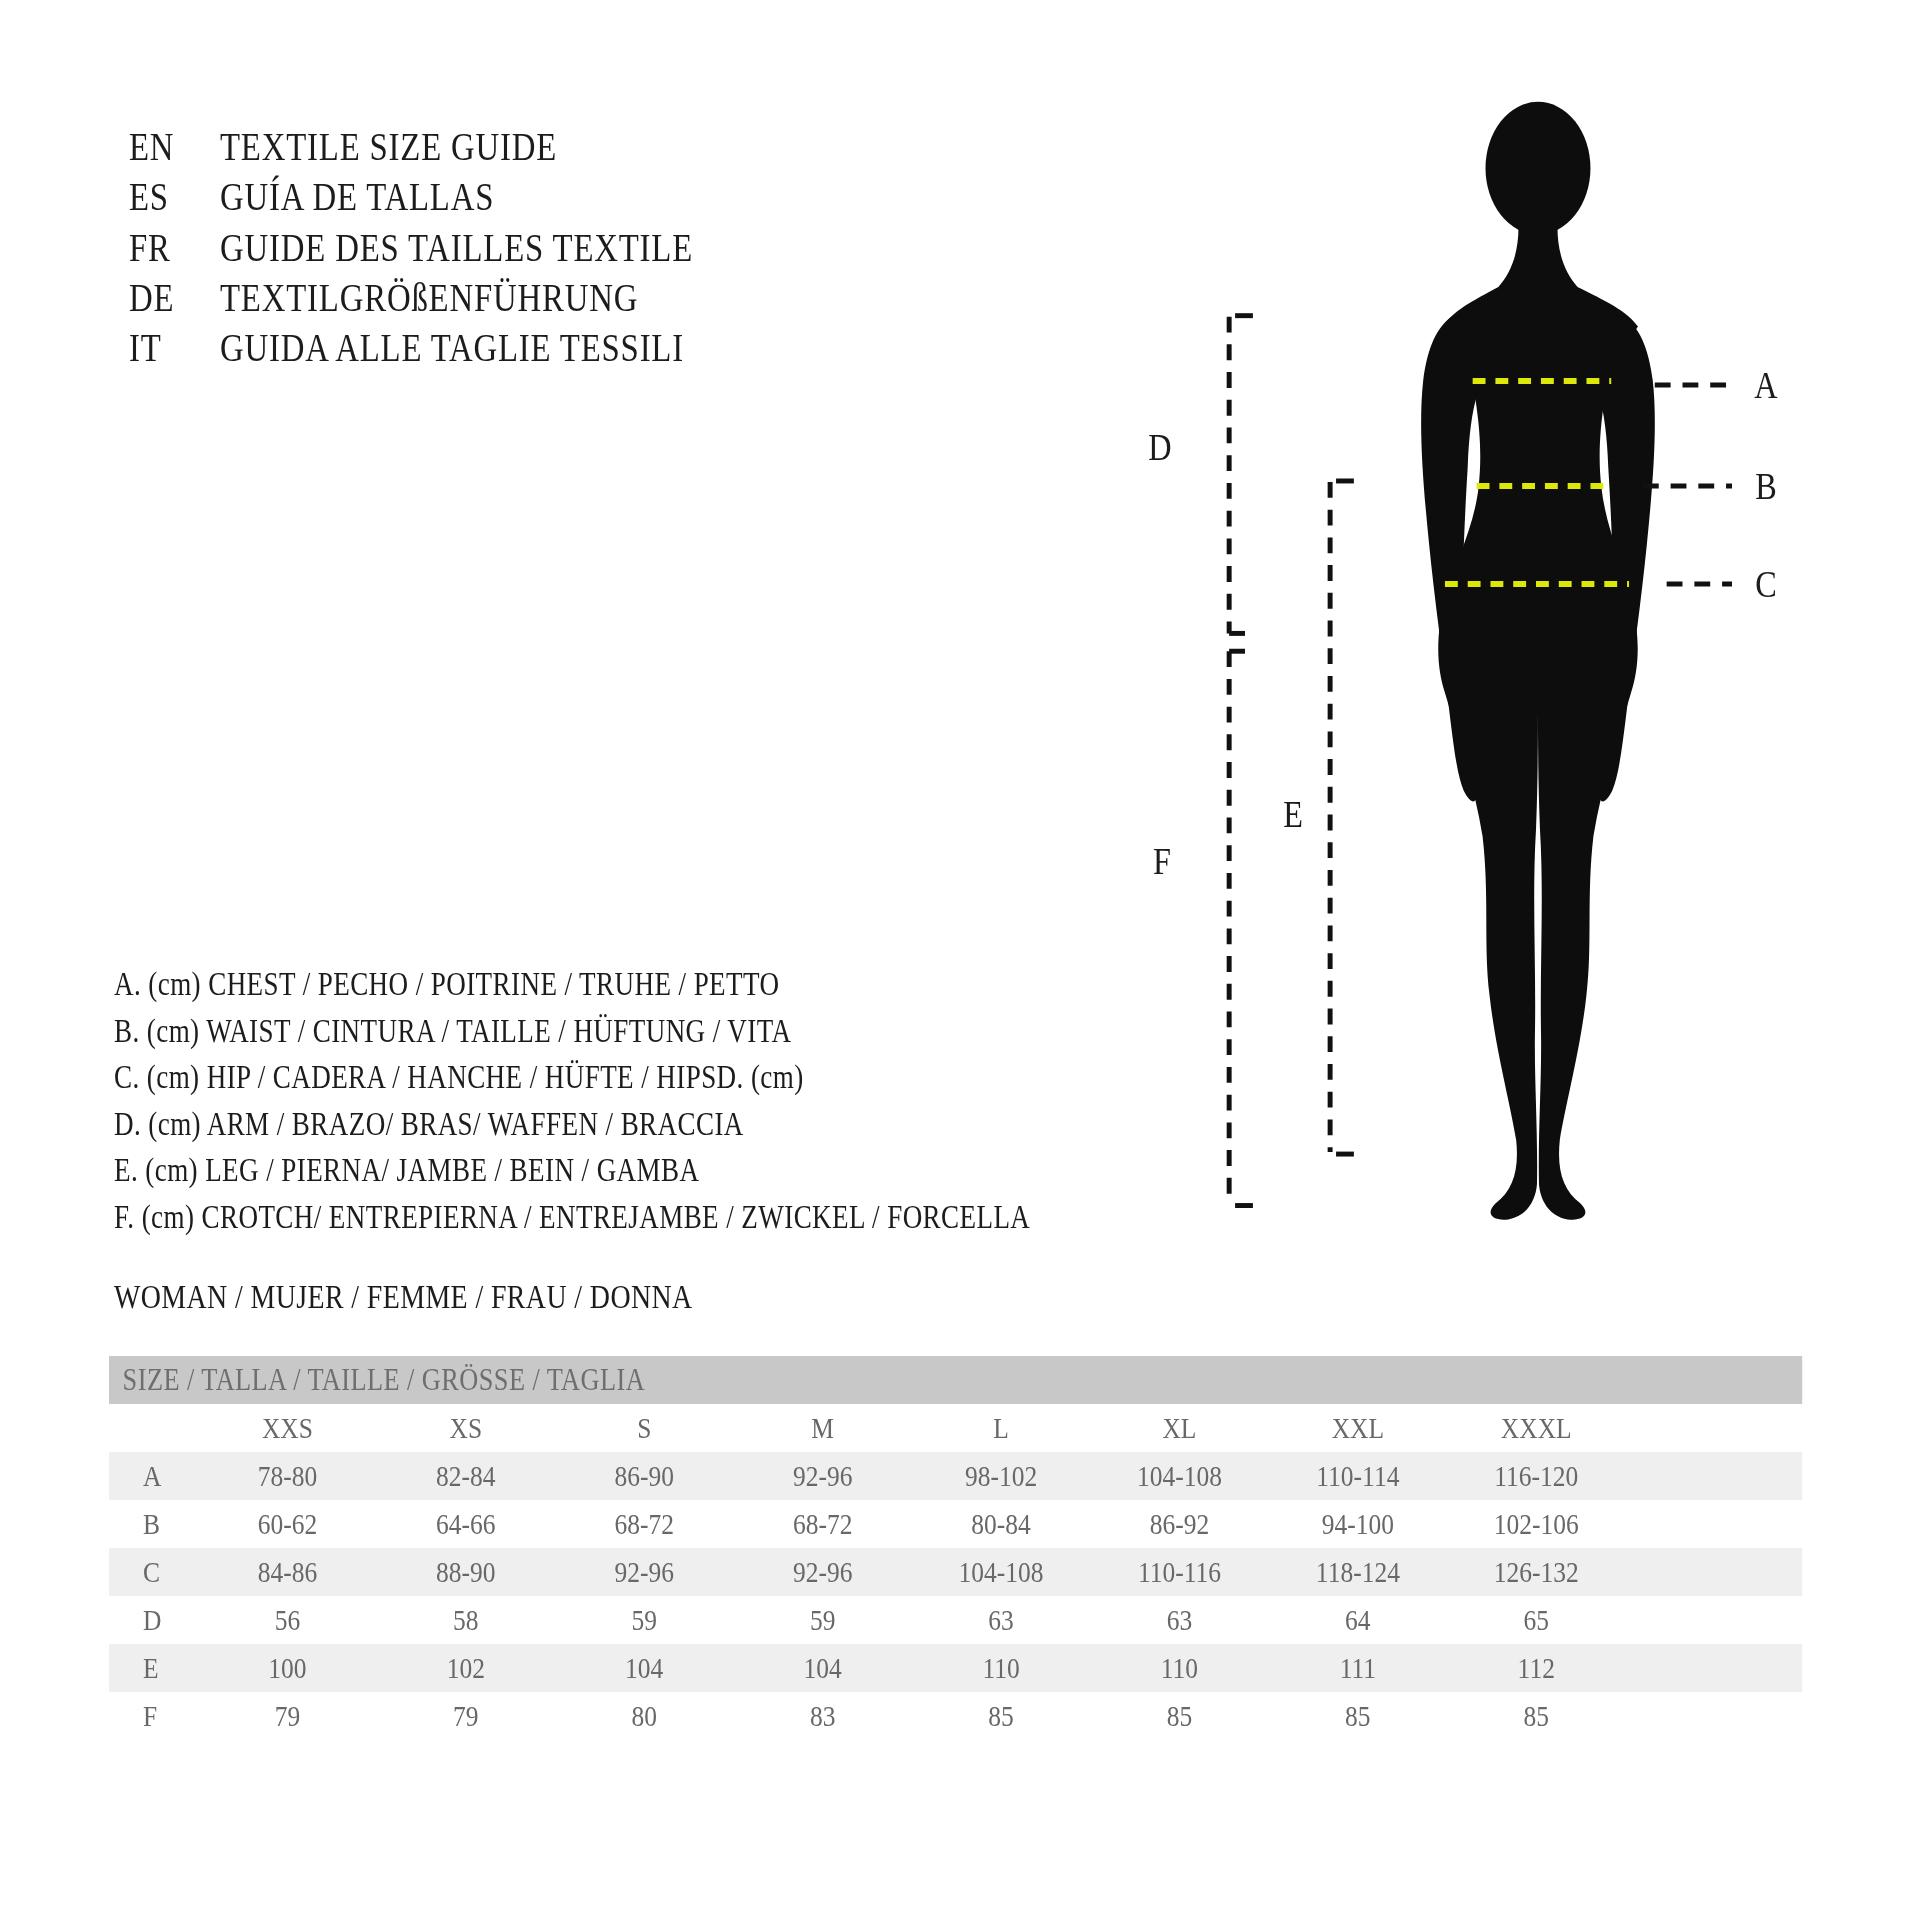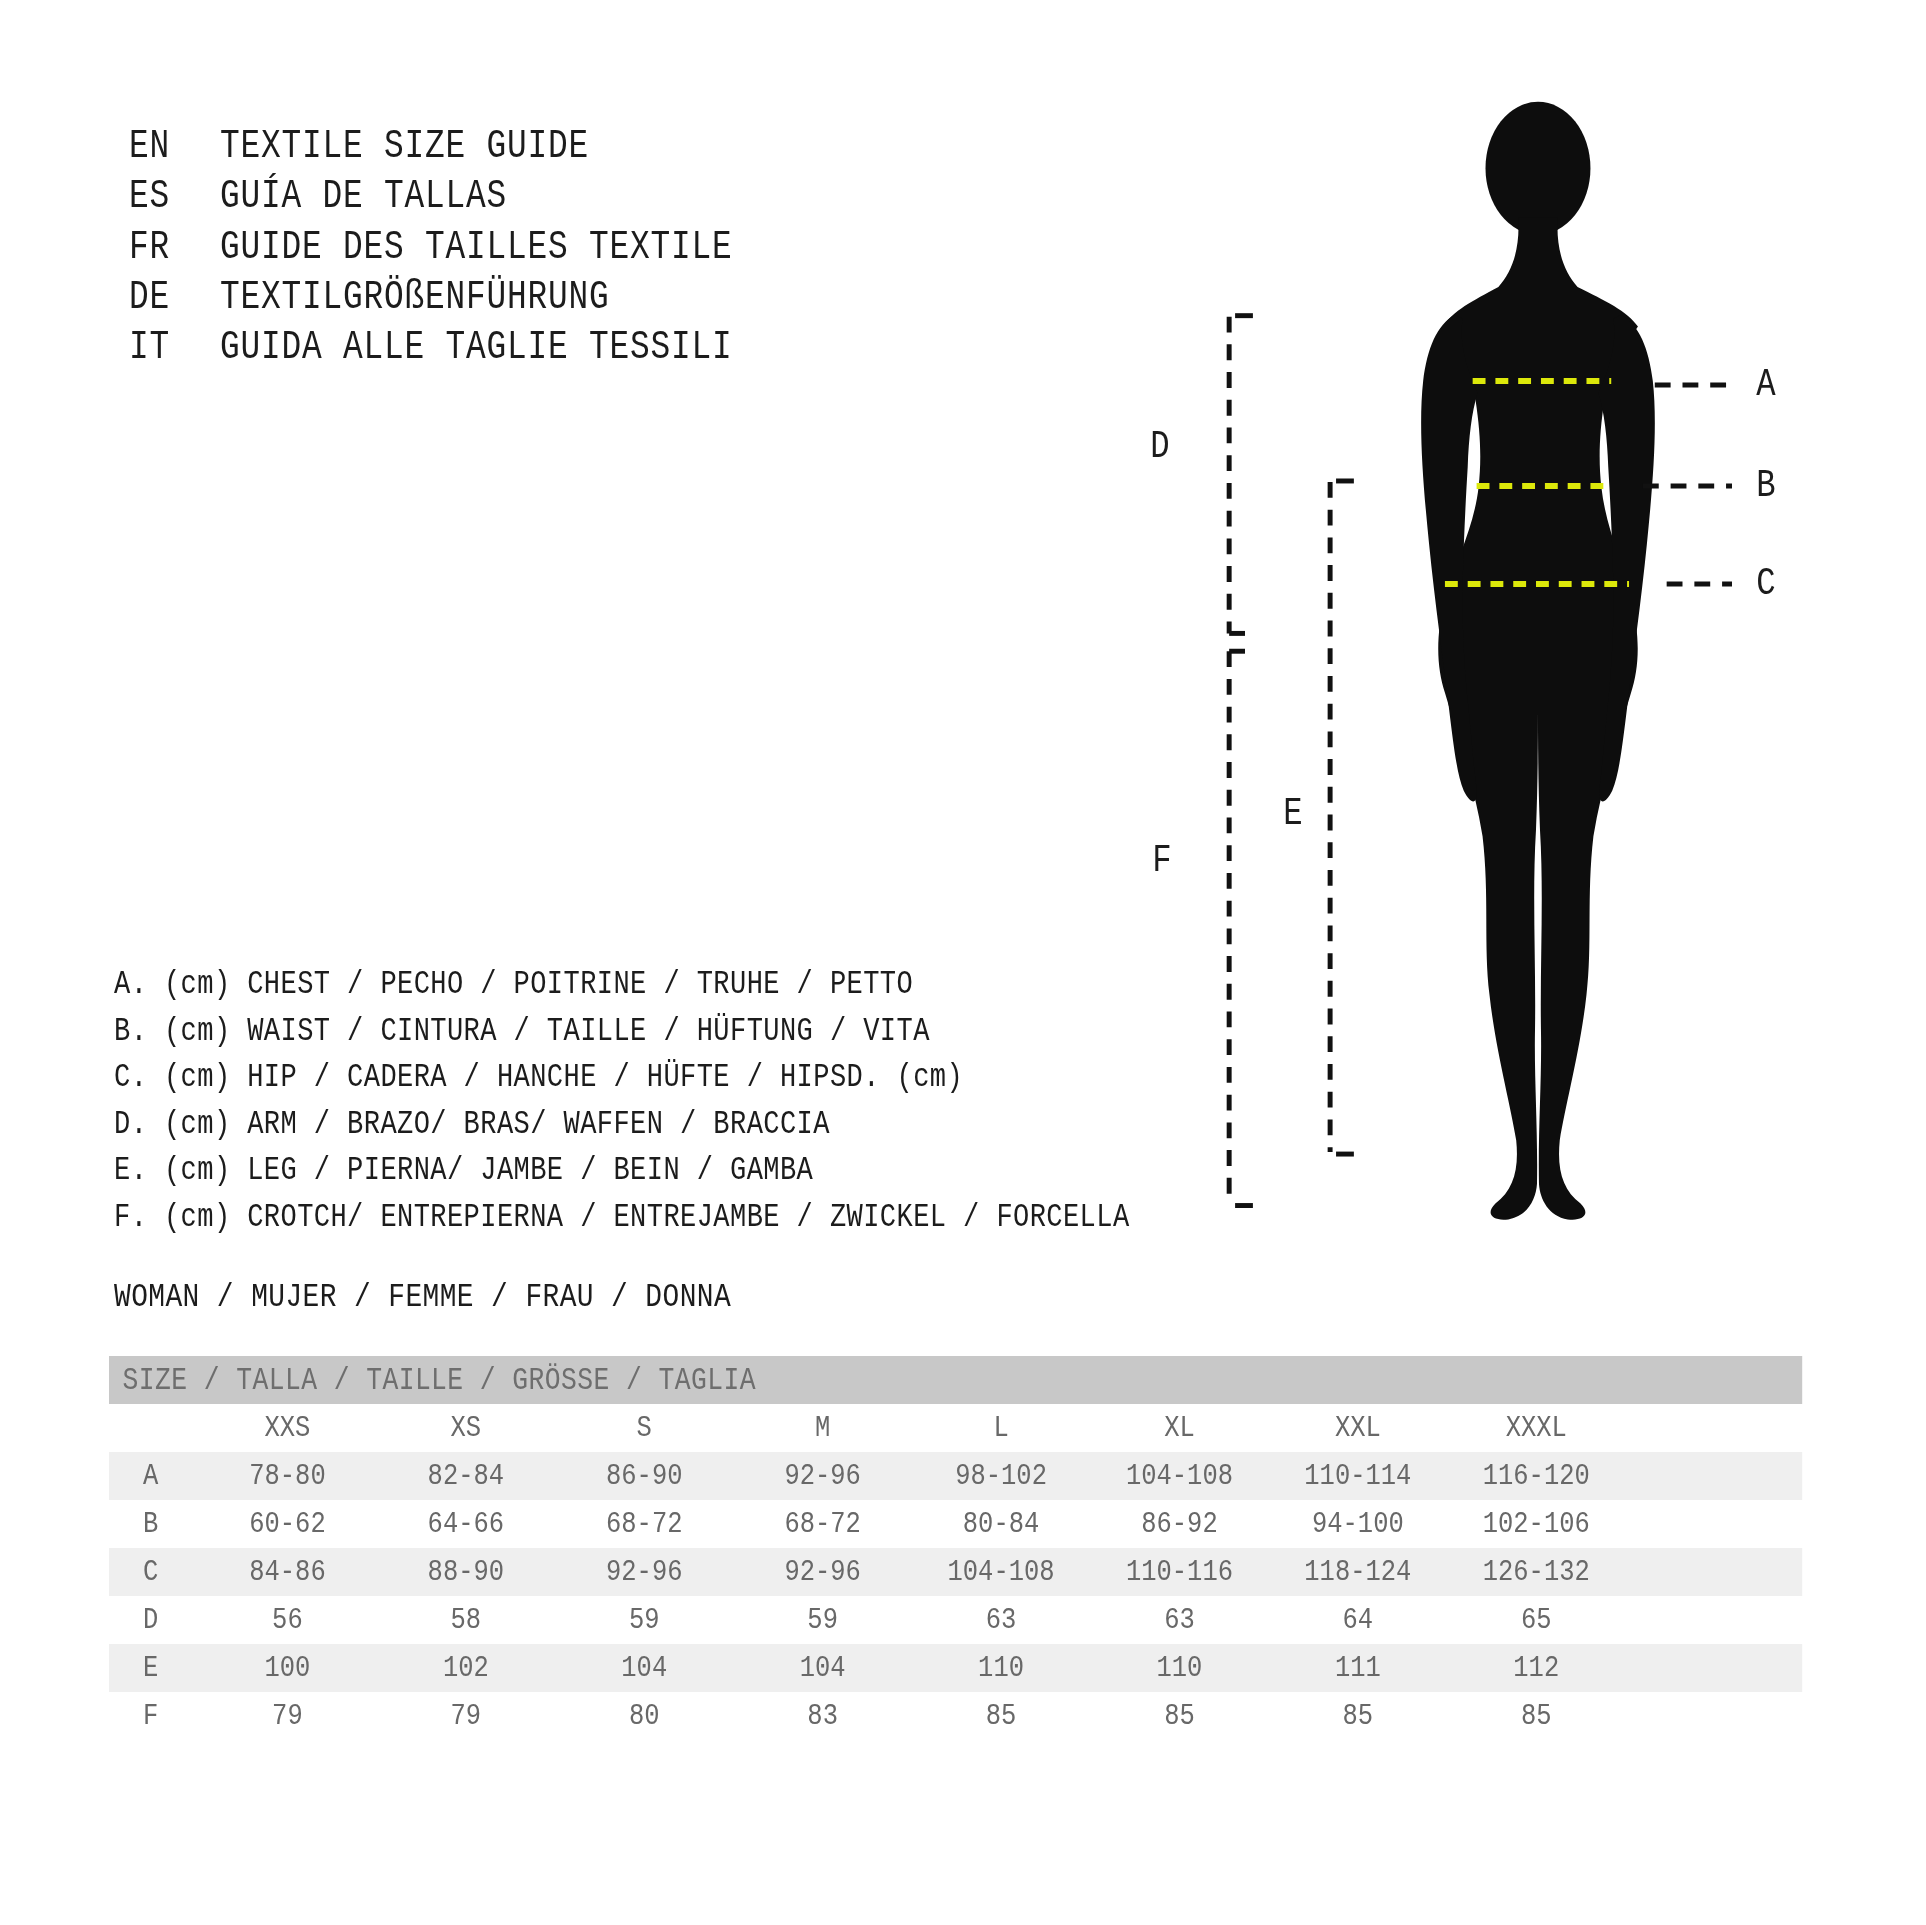--- a/index.html
+++ b/index.html
@@ -1,18 +1,18 @@
 <!DOCTYPE html>
 <html><head>
 <meta charset="utf-8">
 <style>
   html,body{margin:0;padding:0;background:#ffffff;}
   .page{
     position:relative;width:1927px;height:1926px;background:#fff;overflow:hidden;
-    font-family:Liberation Mono, monospace;color:#1c1c1c;
+    font-family:Liberation Serif, serif;color:#1c1c1c;
   }
   .abs{position:absolute;white-space:nowrap;line-height:1;
        transform:scaleX(0.82) translateY(-50%);transform-origin:0 0;}
   .lang-code{font-size:40px;font-weight:400;letter-spacing:1px;}
   .lang-title{font-size:40px;font-weight:400;letter-spacing:1px;}
   .legend-line{font-size:33px;letter-spacing:0.5px;}
   .gender-line{font-size:34px;letter-spacing:0.5px;}
   .diagram-label{position:absolute;font-size:38px;line-height:1;
        transform:translate(-50%,-50%) scaleX(0.85);white-space:nowrap;}
   .figure-svg{position:absolute;left:1049px;top:59px;}

